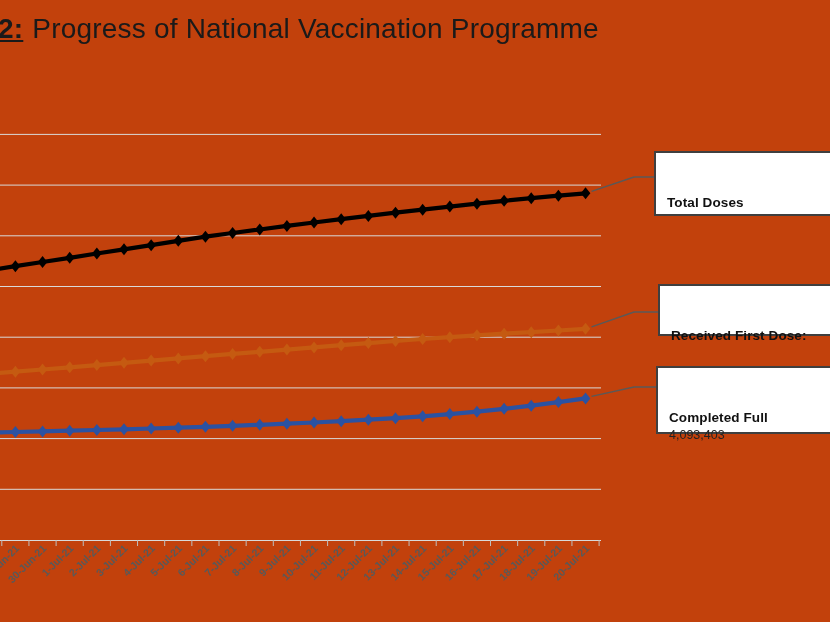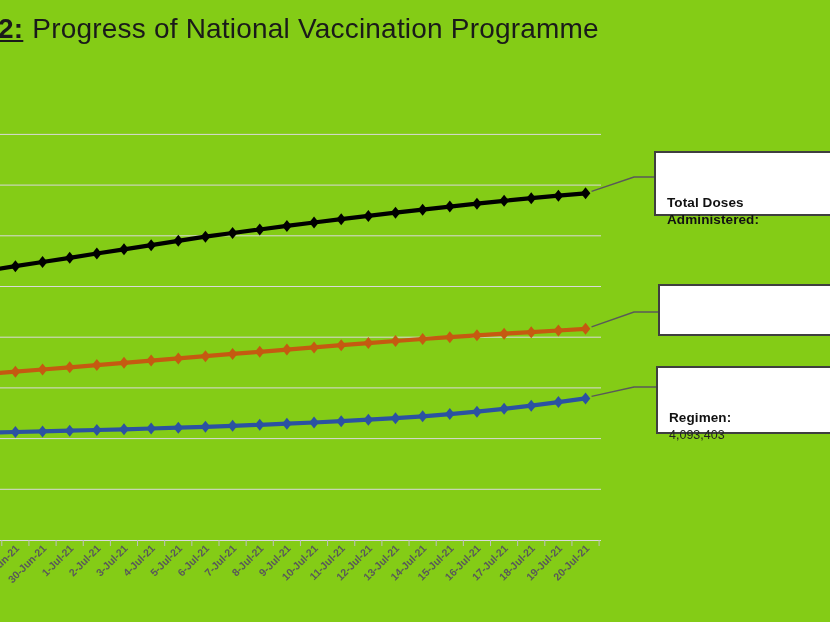--- a/index.html
+++ b/index.html
@@ -1,21 +1,21 @@
 <!DOCTYPE html>
 <html><head>
 <meta charset="utf-8">
 <style>
   html, body { margin: 0; padding: 0; background: #ffffff; }
   .page {
     position: relative;
     width: 830px;
     height: 622px;
     overflow: hidden;
-    background: #84cc16;
+    background: #c2410c;
     font-family: "Liberation Sans", sans-serif;
   }
   .title {
     position: absolute;
     top: 13px;
     left: -2px;
     margin: 0;
     font-size: 28px;
     font-weight: 400;
     color: #1a1a1a;
@@ -181,27 +181,29 @@
       <path d="M 553.6 402.096 L 558.4 396.096 L 563.1999999999999 402.096 L 558.4 408.096 Z" fill="#2B52A2"></path>
       <path d="M 580.75 398.4117831 L 585.55 392.4117831 L 590.3499999999999 398.4117831 L 585.55 404.4117831 Z" fill="#2B52A2"></path>
       <polyline points="591.55,191.33677269999998 634,177 656,177" fill="none" stroke="#595959" stroke-width="1.4"></polyline>
       <polyline points="591.55,326.8332832 634,312 660,312" fill="none" stroke="#595959" stroke-width="1.4"></polyline>
       <polyline points="591.55,396.4117831 634,387 658,387" fill="none" stroke="#595959" stroke-width="1.4"></polyline>
     </svg>
 
   <div class="callout box1">
     <div class="label">
         <div>Total Doses</div>
-        <div>Administered:</div>
       </div>
   </div>
 
   <div class="callout box2">
+    <div class="label">
+        <div>Received First Dose:</div>
+      </div>
   </div>
 
   <div class="callout box3">
     <div class="label">
-        <div>Regimen:</div>
+        <div>Completed Full</div>
       </div>
     <div class="value">4,093,403</div>
   </div>
 
 </div>
 
 </body></html>

